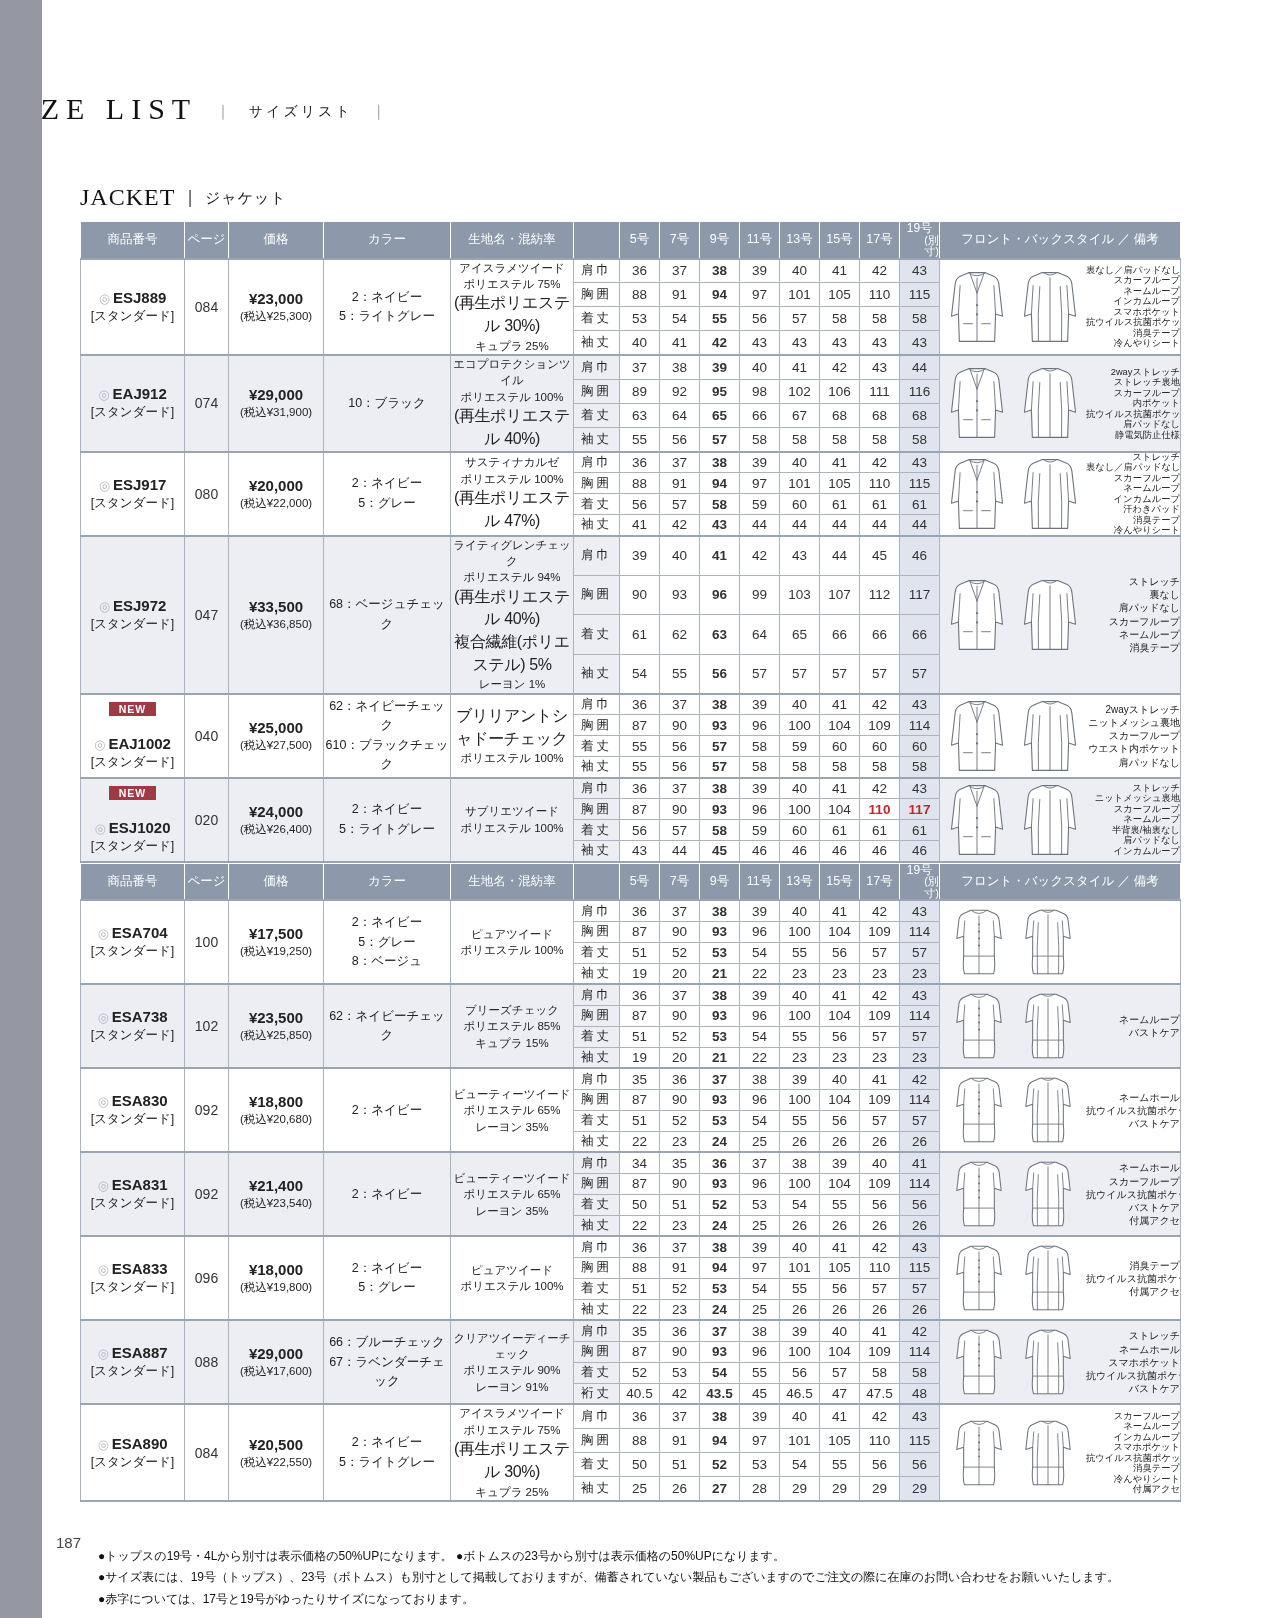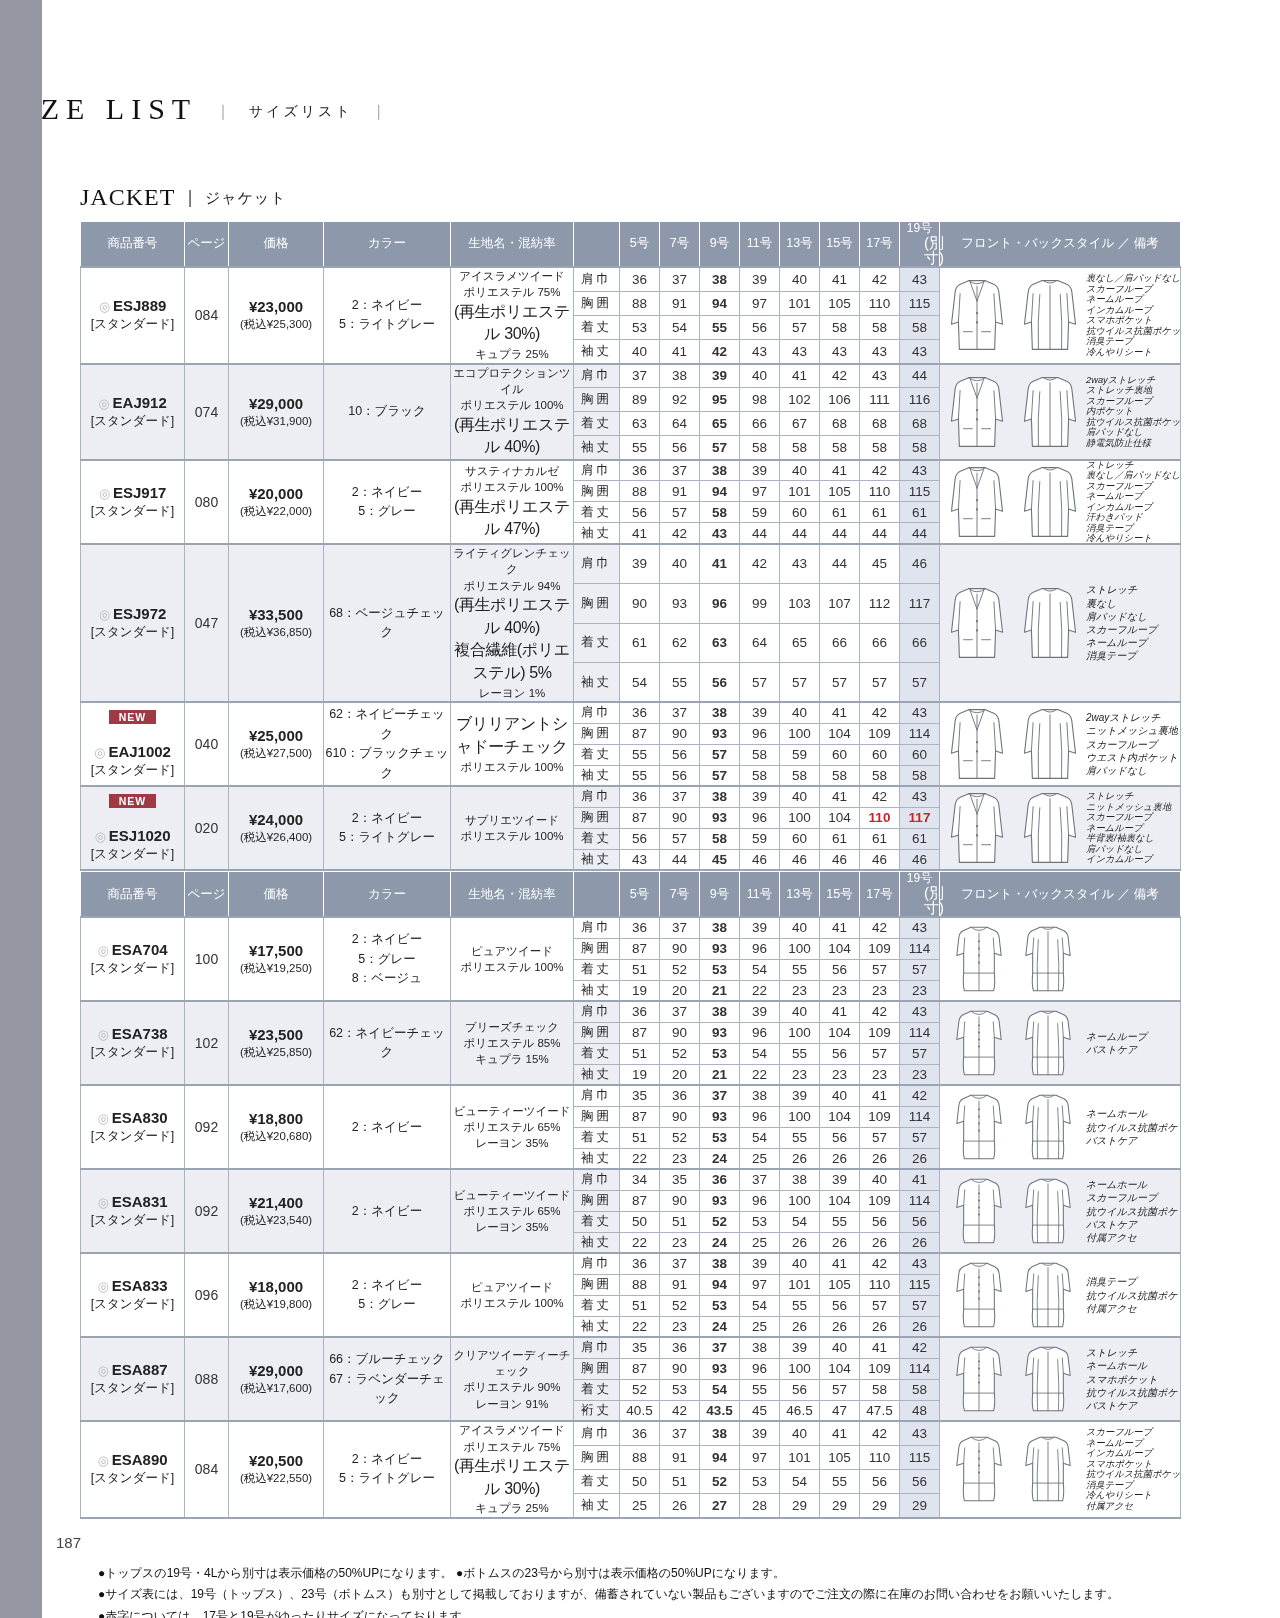--- a/index.html
+++ b/index.html
@@ -17,21 +17,21 @@
   .title-jp{font-size:14px;letter-spacing:3px;color:#222;vertical-align:3px;}
   .content{margin-left:80px;width:1100px;}
   .sec-head{margin:58px 0 10px 0;}
   .sec-en{font-family:"Liberation Serif","DejaVu Serif",serif;font-size:24px;letter-spacing:1px;color:#111;}
   .sec-sep{color:#555;font-size:18px;margin:0 8px;vertical-align:2px;}
   .sec-jp{font-size:15px;color:#222;letter-spacing:1px;vertical-align:2px;}
   table.sizes{border-collapse:collapse;table-layout:fixed;width:1100px;font-size:13.5px;}
   table.sizes th{background:var(--head);color:#fff;font-weight:normal;font-size:12.5px;
       height:27px;border:1px solid #fff;padding:0;line-height:1.05;}
   th .h19m{font-size:12px;display:block;}
-  th .h19s{font-size:15px;display:block;margin-left:24px;}
+  th .h19s{font-size:11px;display:block;margin-left:24px;}
   table.sizes td{border:1px solid var(--grid);text-align:center;padding:0;height:21px;background:#fff;}
   tbody{border-top:2px solid var(--groupline);}
   tbody:last-child{border-bottom:2px solid var(--groupline);}
   tbody.alt td.info,tbody.alt td.mlabel,tbody.alt td.remarks{background:var(--rowalt);}
   td.c19{background:var(--c19) !important;}
   td.bold{font-weight:bold;}
   td.red{color:var(--red);font-weight:bold;}
   td.mlabel{font-size:12.5px;letter-spacing:3px;color:#222;}
   td.code .new-badge{display:inline-block;background:var(--new);color:#fff;font-size:10.5px;
       font-weight:bold;padding:1px 10px;margin-bottom:19px;letter-spacing:1px;}
@@ -40,21 +40,21 @@
   td.code .type-line{font-size:12.5px;margin-top:2px;color:#222;}
   td.pagec{font-size:14px;}
   td.price .p1{font-size:15px;font-weight:bold;color:#222;}
   td.price .p2{font-size:11.5px;margin-top:2px;color:#222;}
   td.colors{text-align:left;padding-left:14px;font-size:12.5px;line-height:1.55;color:#222;}
   td.fabric{text-align:left;padding-left:8px;font-size:11.5px;line-height:1.42;color:#222;}
   td.fabric .small{font-size:16px;letter-spacing:-0.4px;}
   td.remarks{padding:1px;}
   .remcell{display:flex;align-items:center;height:82px;}
   .figs{width:146px;display:flex;justify-content:center;align-items:center;gap:3px;flex:0 0 146px;}
-  .rtext{flex:1;text-align:left;font-size:10px;line-height:1.32;color:#222;white-space:nowrap;overflow:hidden;font-style:italic;}
+  .rtext{flex:1;text-align:right;font-size:10px;line-height:1.32;color:#222;white-space:nowrap;overflow:hidden;}
   .rtext.tight{font-size:9.3px;line-height:1.13;}
   .footnotes{margin:44px 0 0 18px;font-size:12px;line-height:1.8;color:#111;list-style:none;padding:0;}
   .pagenum{position:absolute;left:56px;top:1534px;font-size:15px;color:#444;}
 </style>
 </head>
 <body>
 
 <div class="sidebar"></div>
 
 <header class="titlebar">

